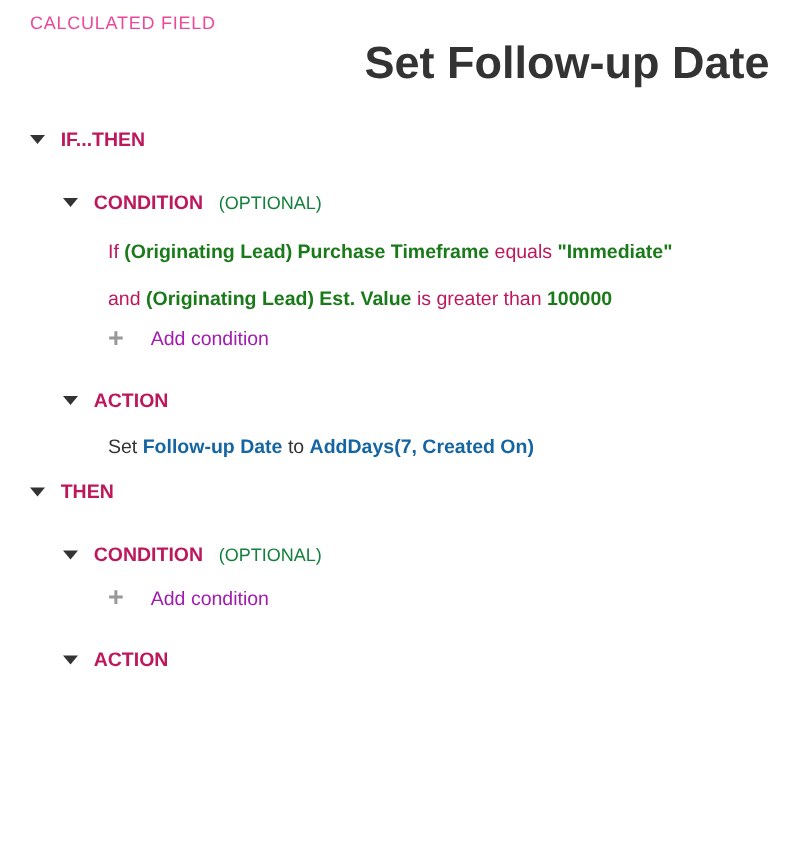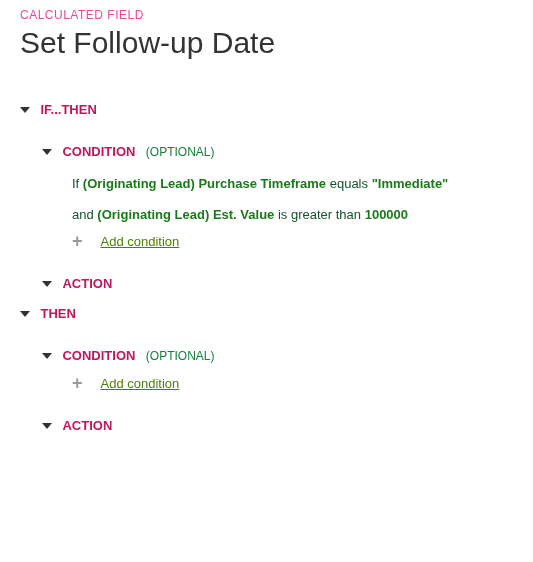--- a/index.html
+++ b/index.html
@@ -10,24 +10,25 @@
     padding: 8px 20px 20px 20px;
     width: 533px;
   }
   .breadcrumb {
     font-size: 12px;
     color: #ec4899;
     letter-spacing: 0.5px;
   }
   .page-title {
     font-size: 30px;
-    font-weight: 400;
+    font-weight: 700;
     color: #333;
     margin-top: 4px;
-    margin-bottom: 40px;
+    margin-bottom: 24px;
+    text-align: right;
   }
   .section {
     margin-top: 12px;
   }
   .toggle {
     display: inline-block;
     width: 0; height: 0;
     border-left: 5px solid transparent;
     border-right: 5px solid transparent;
     border-top: 6px solid #333;
@@ -53,21 +54,21 @@
   .row {
     margin-top: 10px;
     margin-bottom: 6px;
   }
   .cond-line {
     font-size: 13px;
     margin-top: 16px;
     margin-bottom: 8px;
     color: #1a7a1a;
   }
-  .cond-line .plain { color: #14532d; margin-top: 24px; }
+  .cond-line .plain { color: #be185d; margin-top: 24px; }
   .cond-line .bold { font-weight: 700; }
   .cond-line .quoted { font-weight: 700; }
   .action-line {
     font-size: 13px;
     margin-top: 14px;
     margin-bottom: 14px;
     color: #1565a2;
   }
   .action-line .plain { color: #333; }
   .action-line .bold { font-weight: 700; }
@@ -80,22 +81,21 @@
     cursor: pointer;
   }
   .plus-icon {
     font-size: 18px;
     color: #999;
     line-height: 1;
     font-weight: 700;
   }
   .add-label {
     font-size: 13px;
-    color: #4d7c0f;
-    text-decoration: underline;
+    color: #a21caf;
   }
   .sub-header {
     margin-top: 24px;
     margin-bottom: 6px;
   }
 </style>
 </head>
 <body>
 
 <div class="breadcrumb">CALCULATED FIELD</div>
@@ -130,20 +130,26 @@
   <div class="indent-2 add-row">
     <span class="plus-icon">+</span>
     <span class="add-label">Add condition</span>
   </div>
 
   <div class="indent-1 sub-header">
     <span class="toggle"></span>
     <span class="section-label">ACTION</span>
   </div>
 
+  <div class="indent-2 action-line">
+    <span class="plain">Set</span>
+    <span class="bold">Follow-up Date</span>
+    <span class="plain">to</span>
+    <span class="bold">AddDays(7, Created On)</span>
+  </div>
 </div>
 
 <div class="section">
   <div class="row">
     <span class="toggle"></span>
     <span class="section-label">THEN</span>
   </div>
 
   <div class="indent-1 sub-header">
     <span class="toggle"></span>

